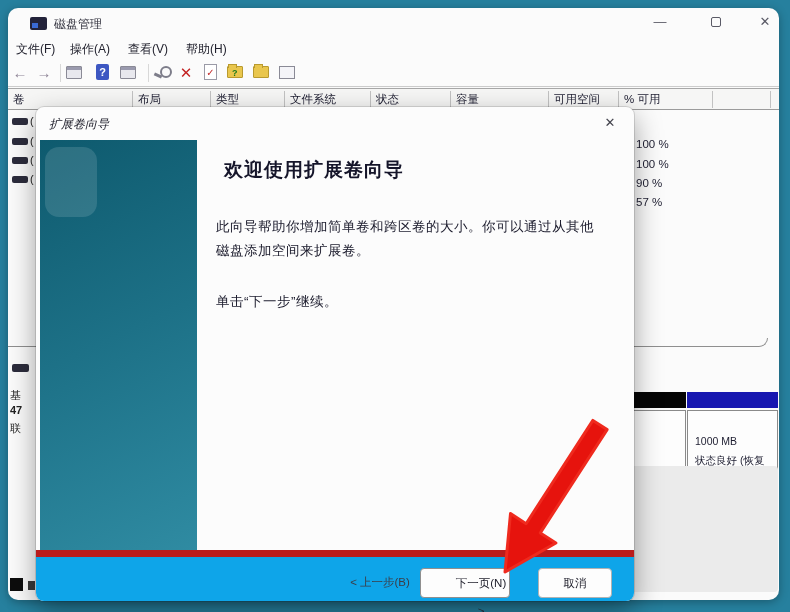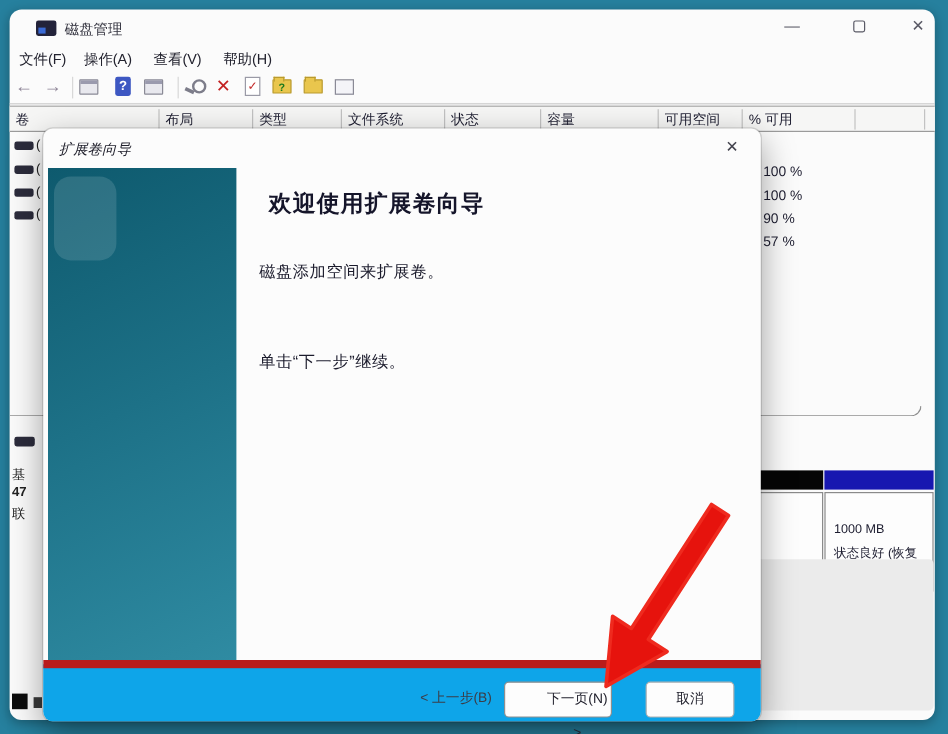--- a/index.html
+++ b/index.html
@@ -201,20 +201,21 @@
   </div>
 
   <div class="dialog">
     <div class="dlg-title">扩展卷向导</div>
     <div class="dlg-close">✕</div>
     <div class="dlg-sidebar">
       <div class="side-deco"></div>
     </div>
     <div class="dlg-heading">欢迎使用扩展卷向导</div>
     <div class="dlg-body">
+      <div>此向导帮助你增加简单卷和跨区卷的大小。你可以通过从其他</div>
       <div>磁盘添加空间来扩展卷。</div>
     </div>
     <div class="dlg-body3">单击“下一步”继续。</div>
     <div class="dlg-footer">
       <div class="btn btn-back">&lt; 上一步(B)</div>
       <div class="btn btn-next">下一页(N) &gt;</div>
       <div class="btn btn-cancel">取消</div>
     </div>
   </div>
 

